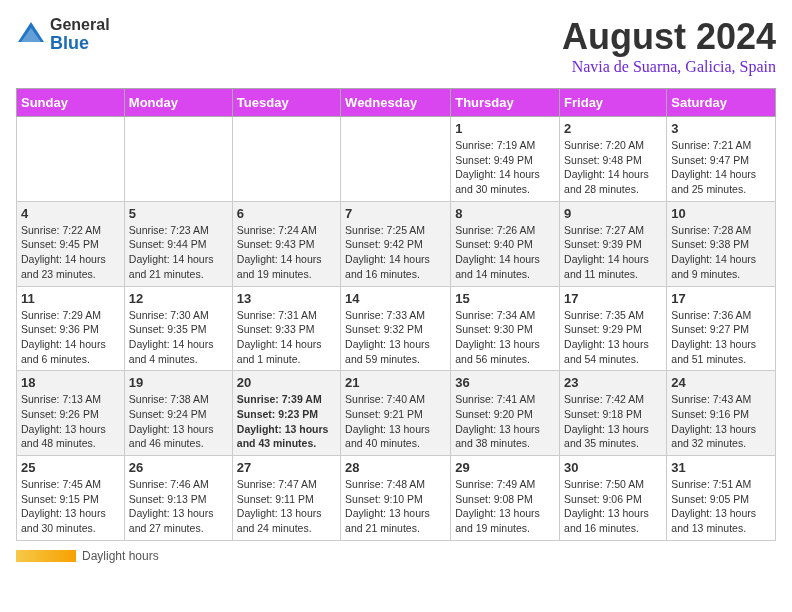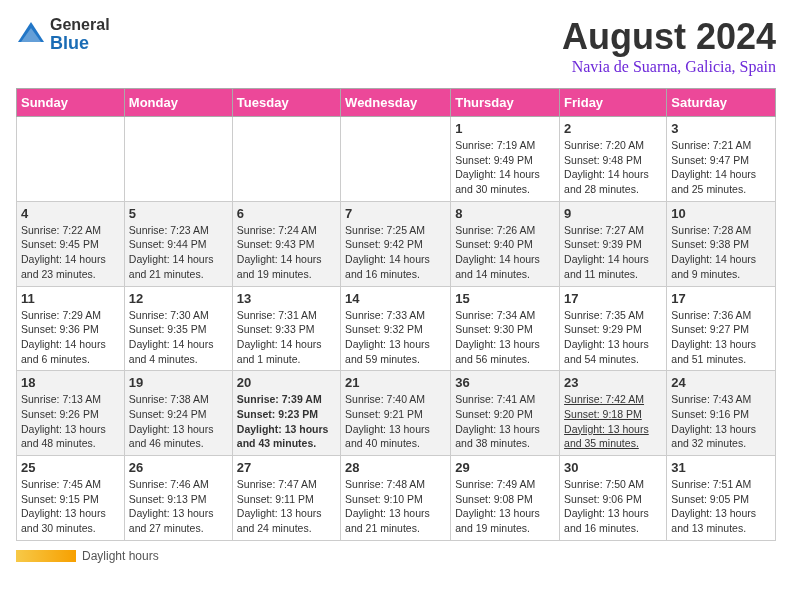--- a/index.html
+++ b/index.html
@@ -52,21 +52,21 @@
       font-size: 16px;
       color: #6d28d9;
       font-family: Liberation Serif, serif;
     }
     table {
       width: 100%;
       border-collapse: collapse;
       font-size: 11px;
     }
     thead tr th {
-      background: #ec4899;
+      background: #d946ef;
       color: #fff;
       padding: 6px 4px;
       text-align: left;
       font-size: 13px;
       font-weight: bold;
       border: 1px solid #aaa;
     }
     tbody tr td {
       border: 1px solid #ccc;
       vertical-align: top;
@@ -280,21 +280,21 @@
 Daylight: 13 hours and 40 minutes.</div>
         </td>
         <td>
           <span class="day-number">36</span>
           <div class="day-info" style="white-space: pre-line;">Sunrise: 7:41 AM
 Sunset: 9:20 PM
 Daylight: 13 hours and 38 minutes.</div>
         </td>
         <td>
           <span class="day-number">23</span>
-          <div class="day-info" style="white-space: pre-line; text-decoration: underline;">Sunrise: 7:42 AM
+          <div class="day-info" style="white-space: pre-line;">Sunrise: 7:42 AM
 Sunset: 9:18 PM
 Daylight: 13 hours and 35 minutes.</div>
         </td>
         <td>
           <span class="day-number">24</span>
           <div class="day-info" style="white-space: pre-line;">Sunrise: 7:43 AM
 Sunset: 9:16 PM
 Daylight: 13 hours and 32 minutes.</div>
         </td>
       </tr>

